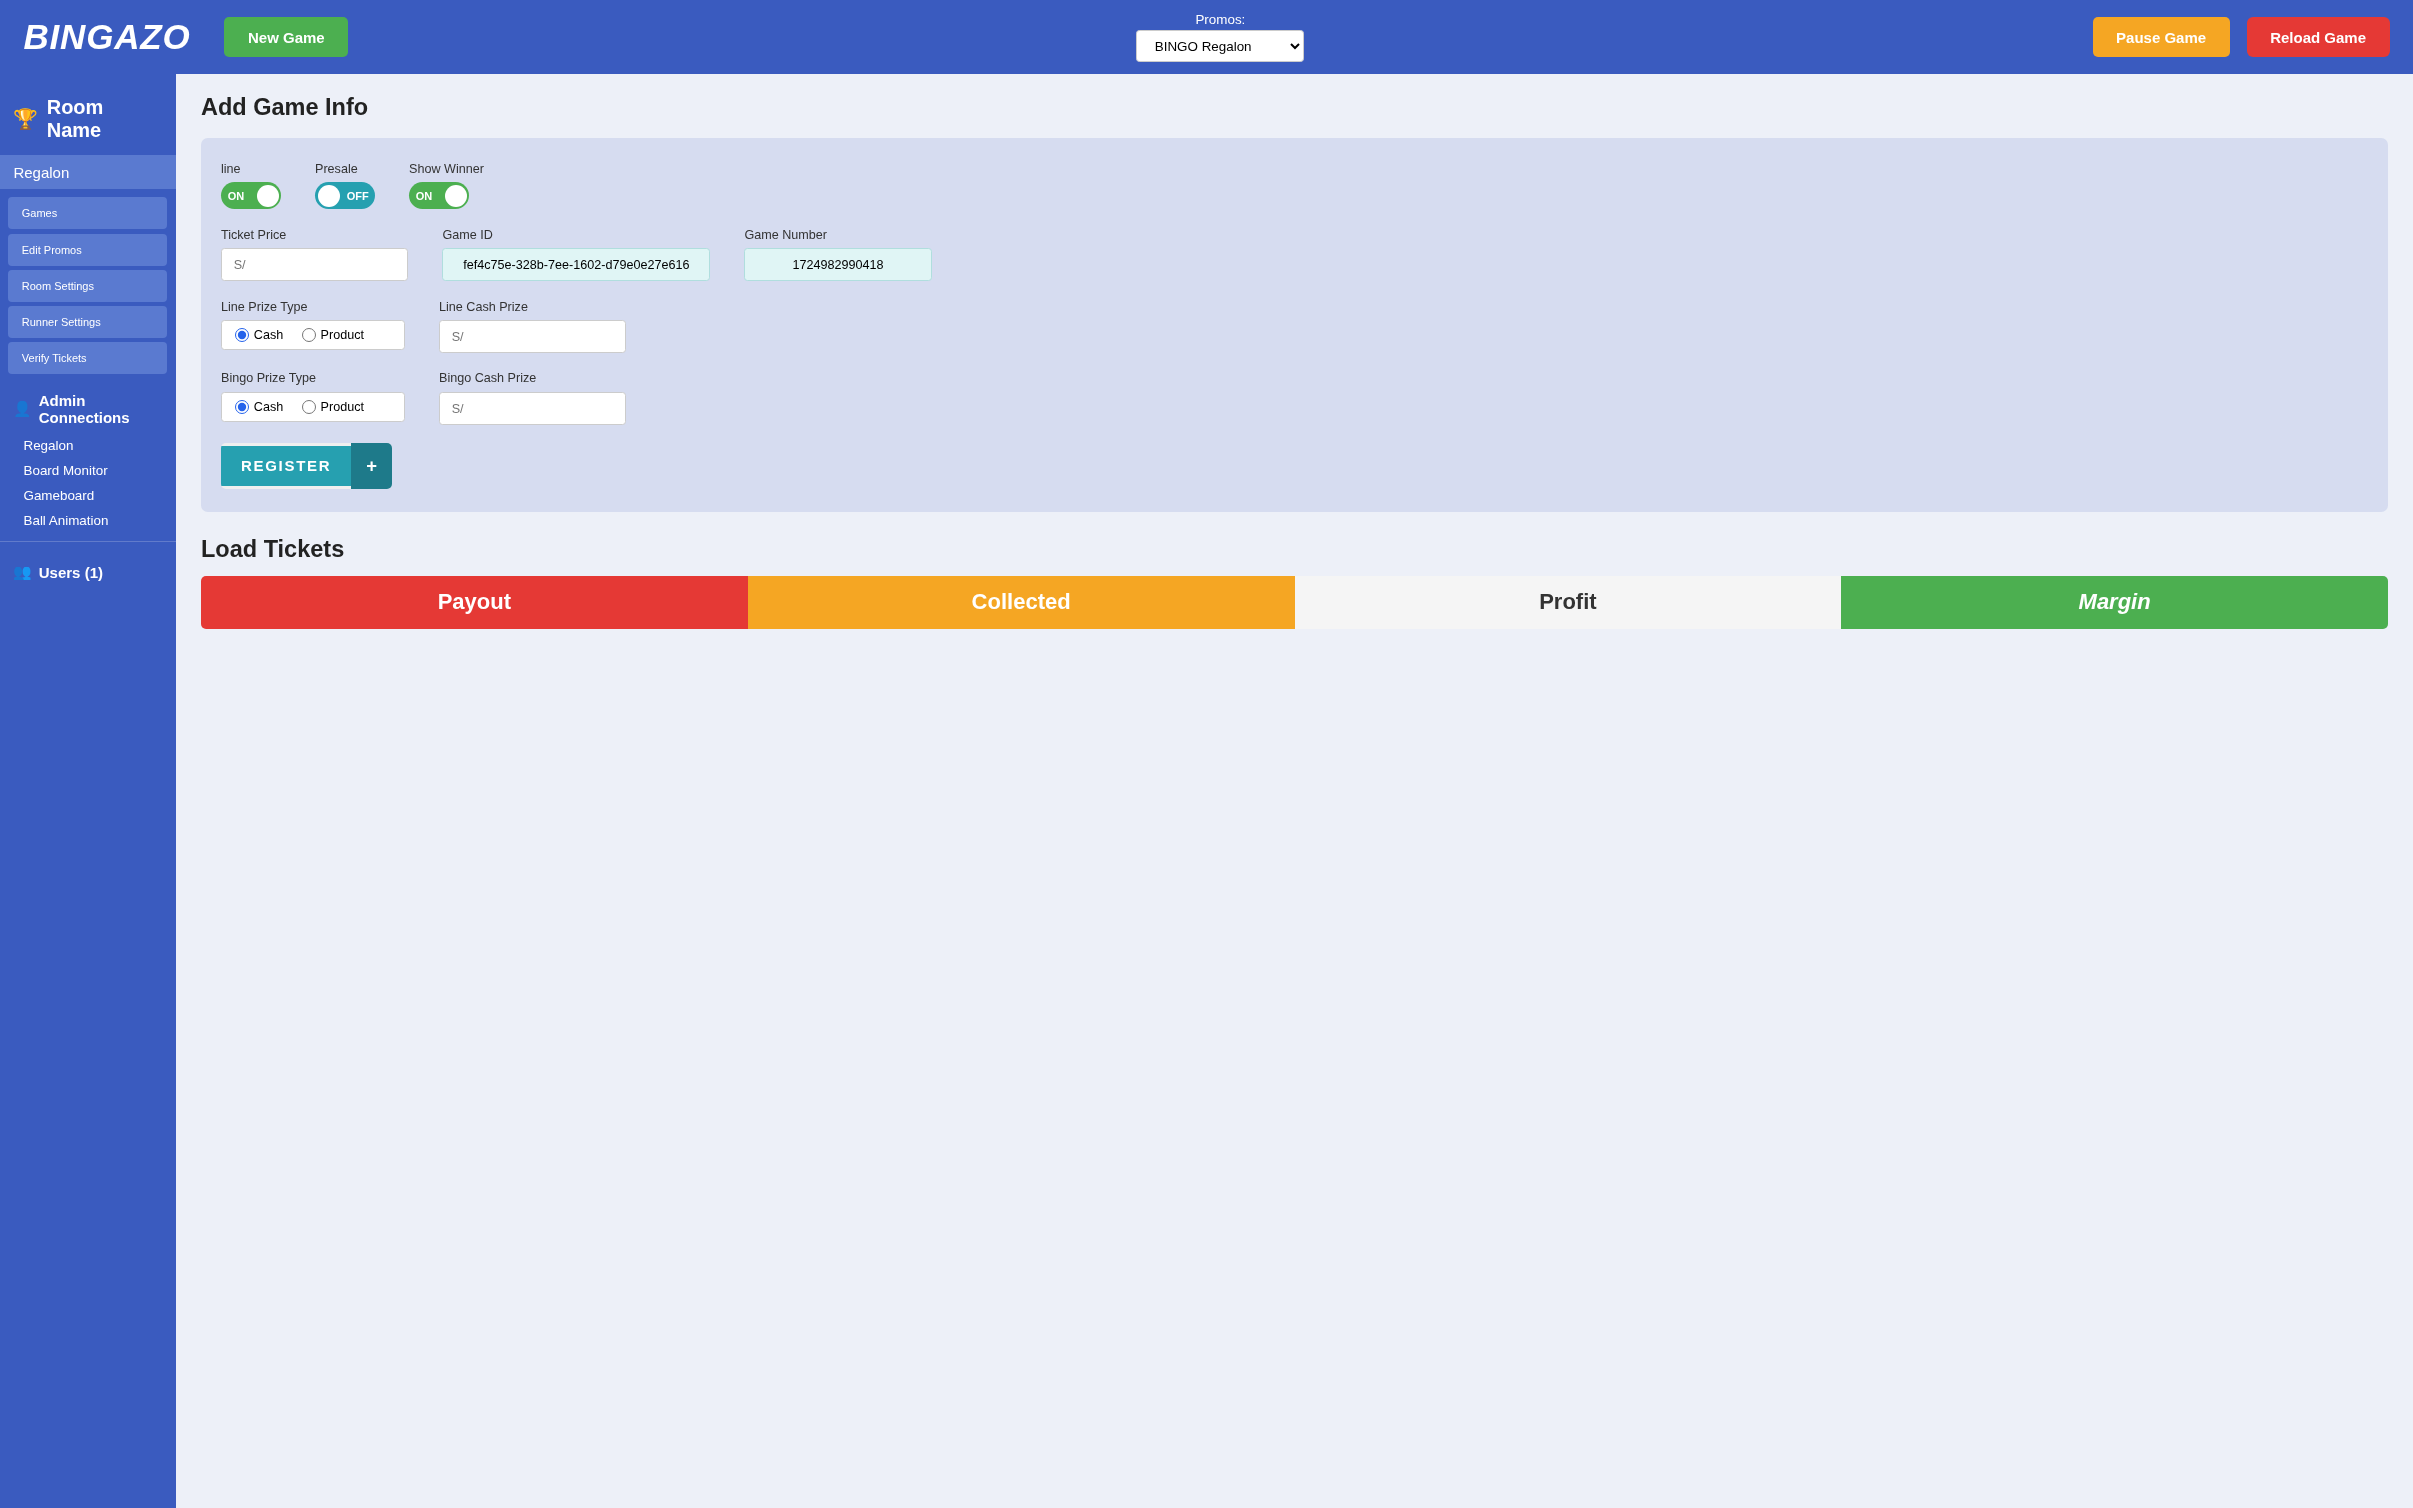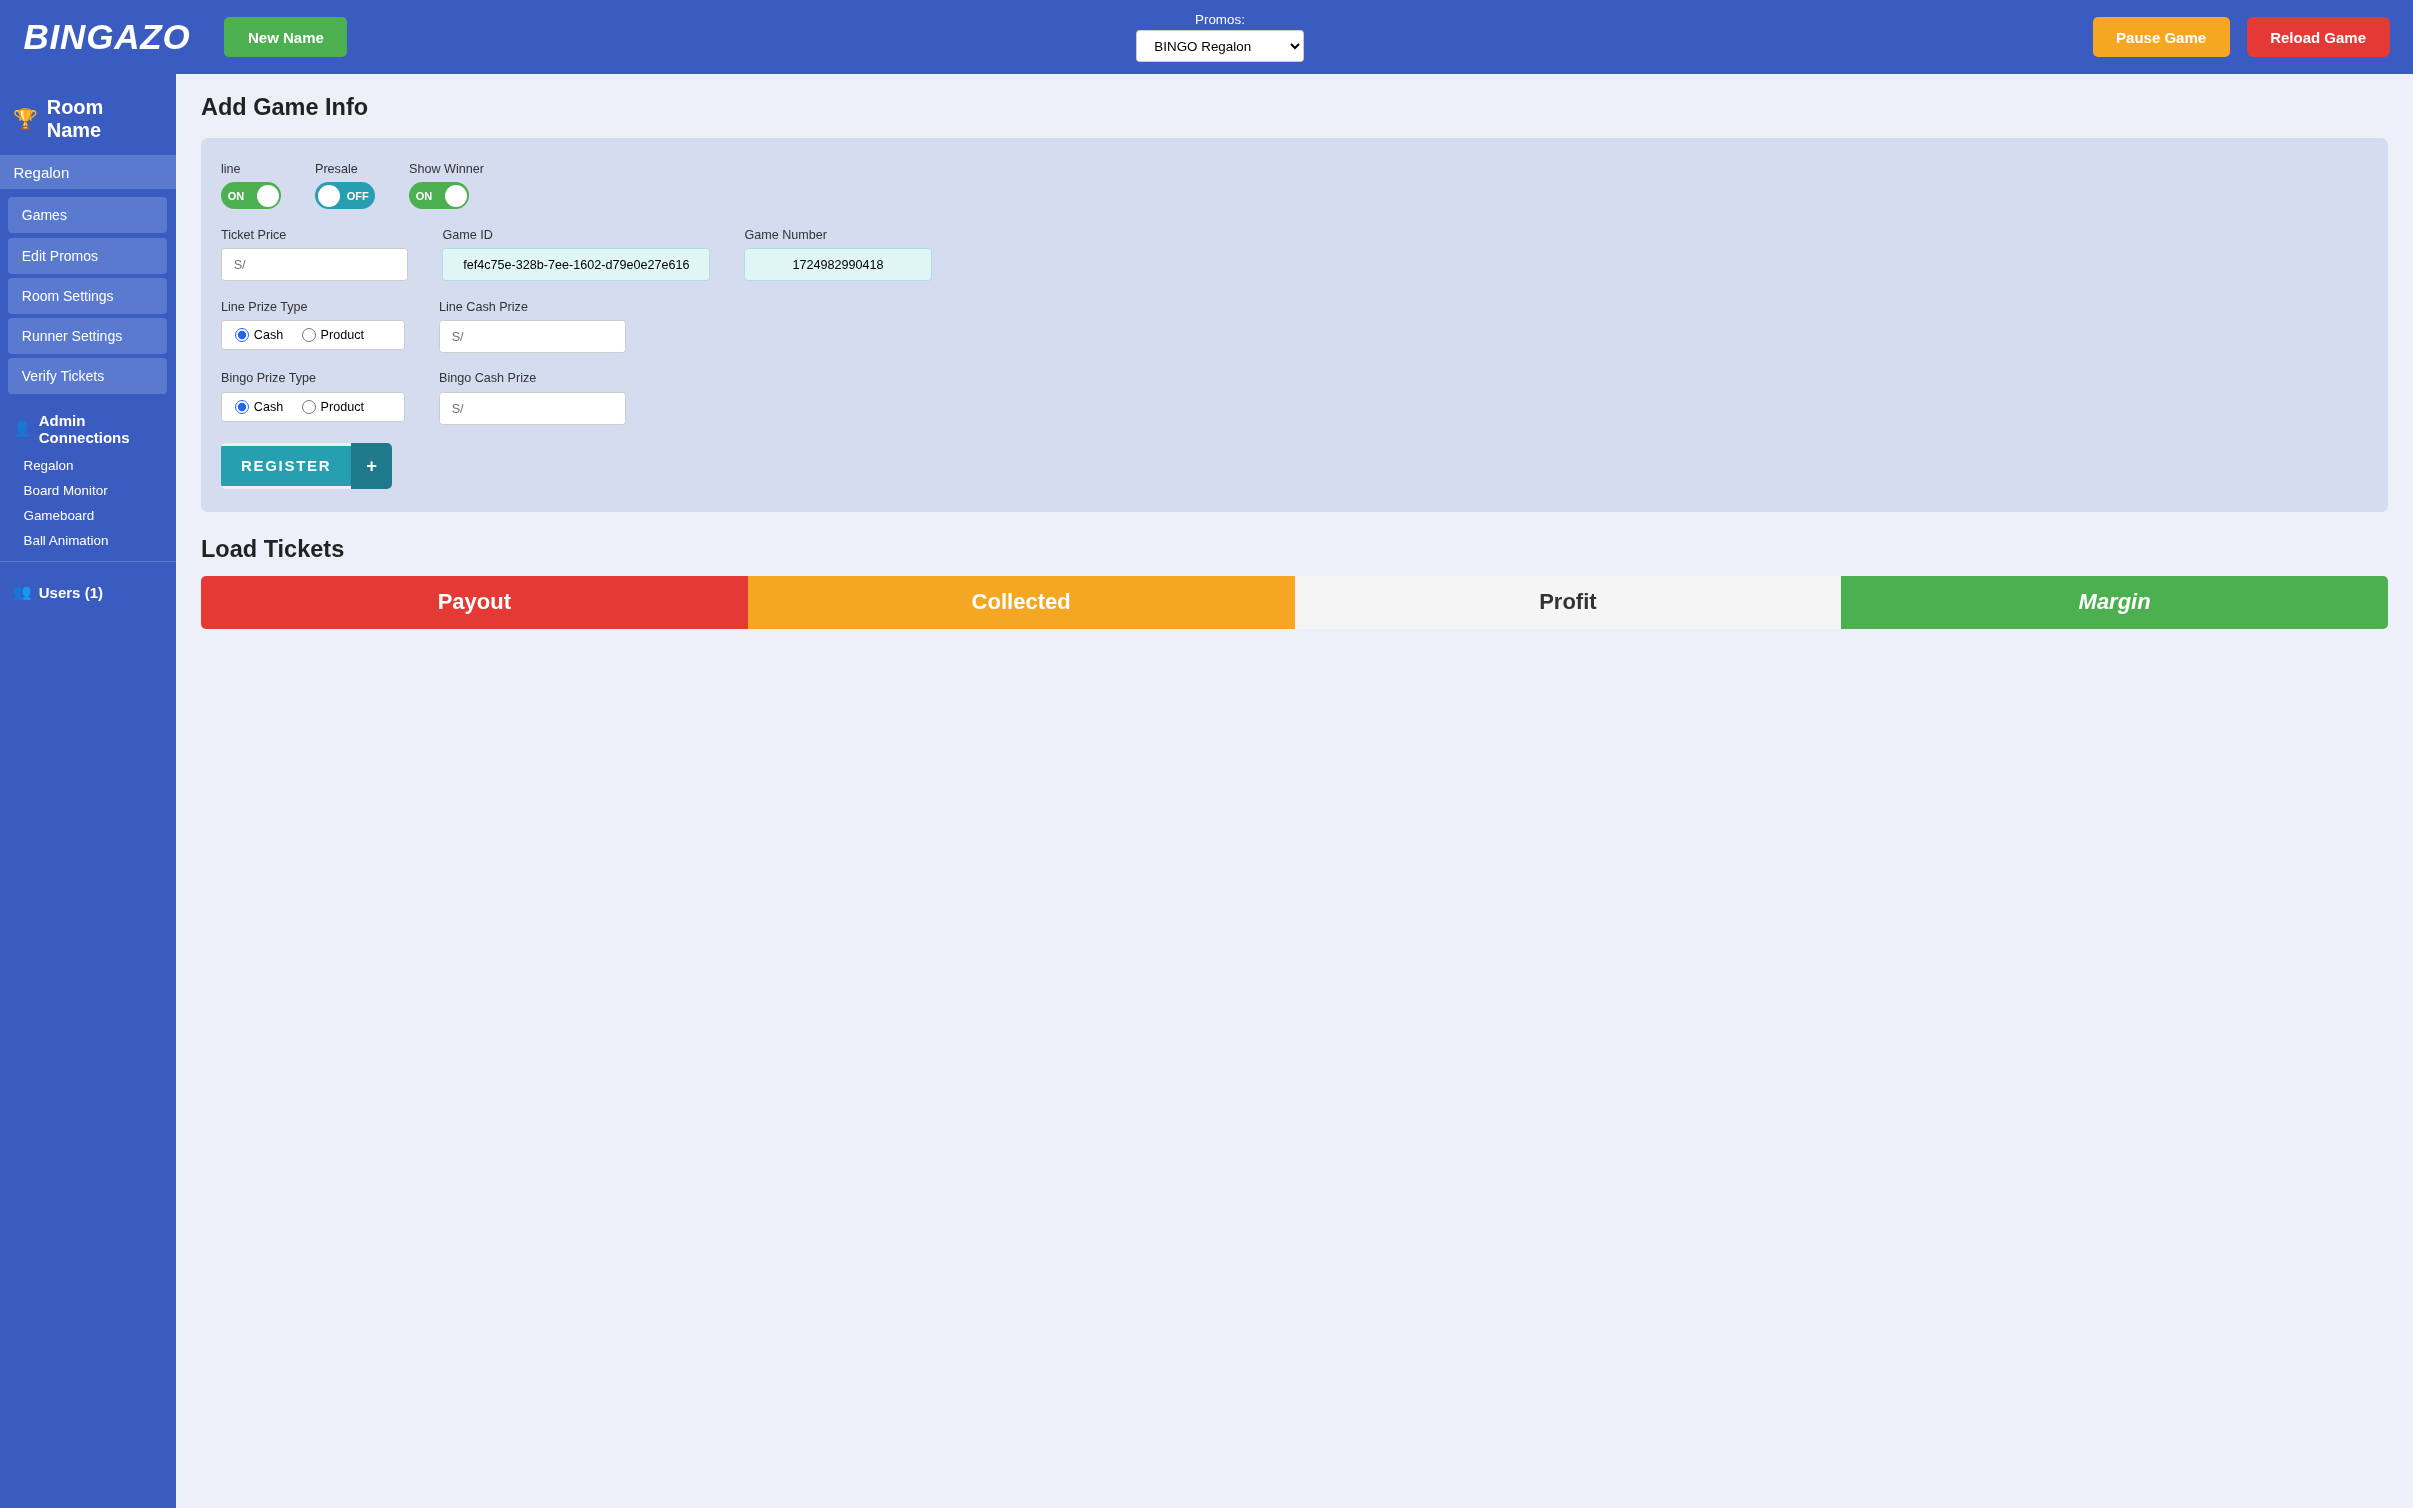--- a/index.html
+++ b/index.html
@@ -107,21 +107,21 @@
       margin-bottom: 8.4px;
     }
     .sidebar-btn {
       display: block;
       width: calc(100% - 17px);
       margin: 4.2px 8.4px;
       background: #5a7ad0;
       color: white;
       border: none;
       padding: 10px 13.4px;
-      font-size: 14px;
+      font-size: 11px;
       border-radius: 4px;
       cursor: pointer;
       text-align: left;
     }
     .sidebar-section-title {
       display: flex;
       align-items: center;
       gap: 6.7px;
       color: white;
       font-size: 15px;
@@ -322,21 +322,21 @@
     
     ::-webkit-scrollbar { width: 6.7px; }
     ::-webkit-scrollbar-track { background: #dde2f0; }
     ::-webkit-scrollbar-thumb { background: #9aaad4; border-radius: 3.4px; }
   </style>
 </head>
 <body>
 
 <header class="header">
   <div class="logo">BINGAZO</div>
-  <button class="btn-new-game">New Name</button>
+  <button class="btn-new-game">New Game</button>
   <div class="header-center">
     <span class="promos-label">Promos:</span>
     <select class="promos-select">
       <option>BINGO Regalon</option>
       <option>BINGO Classic</option>
       <option>BINGO Especial</option>
     </select>
   </div>
   <button class="btn-pause-game">Pause Game</button>
   <button class="btn-reload-game">Reload Game</button>

